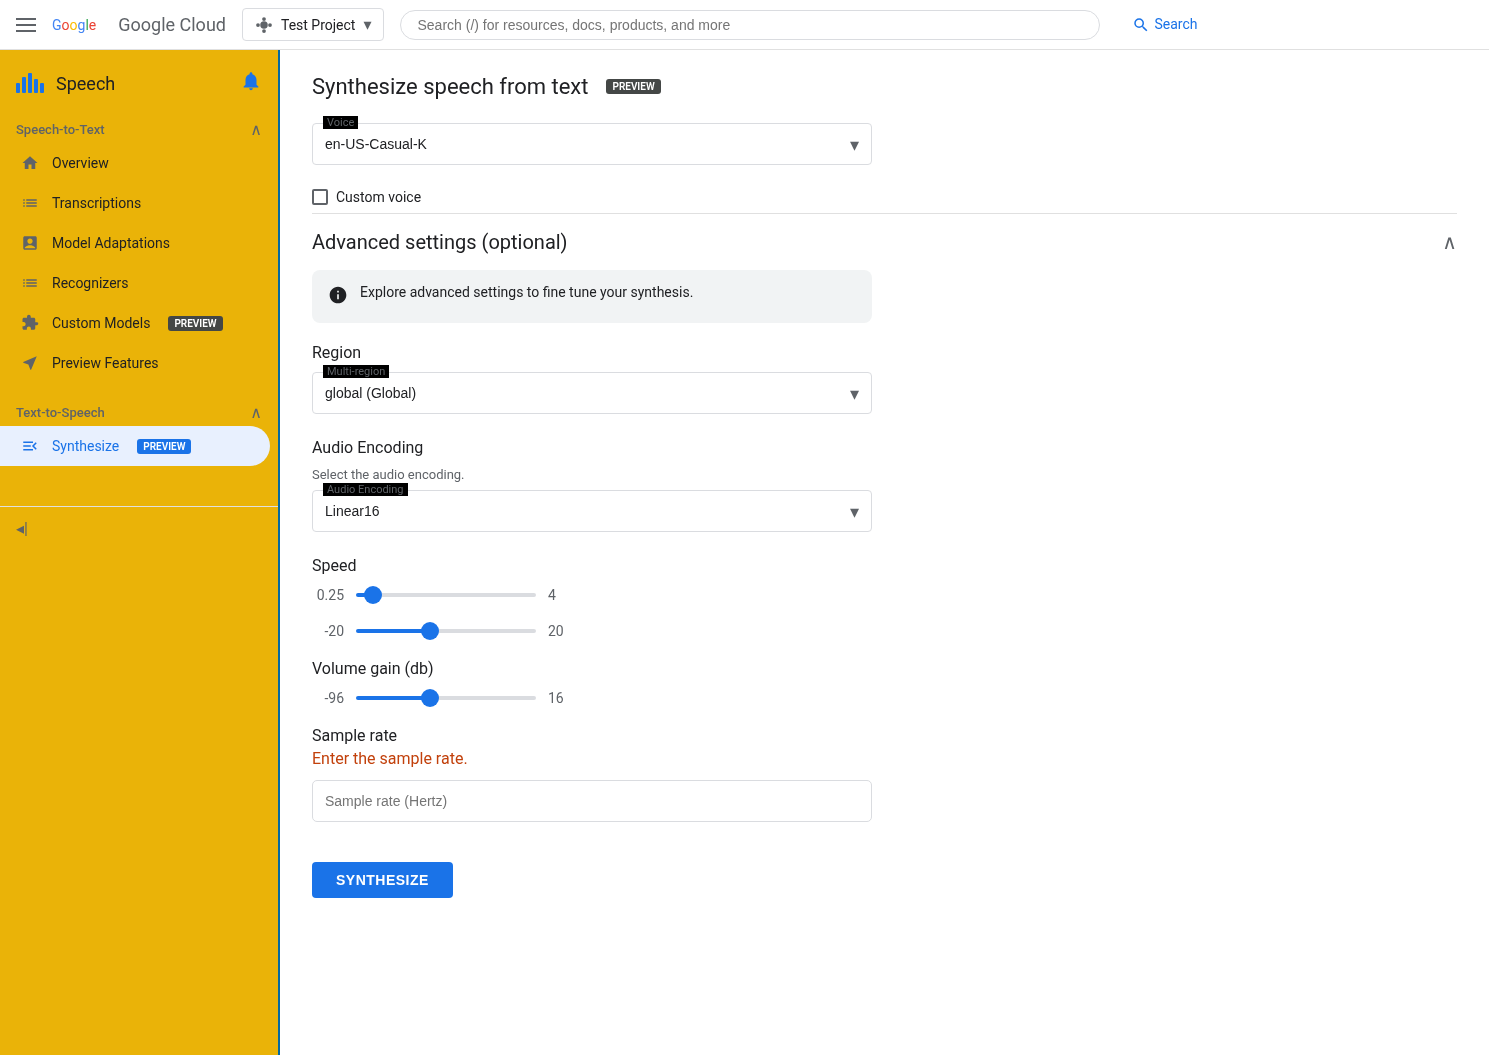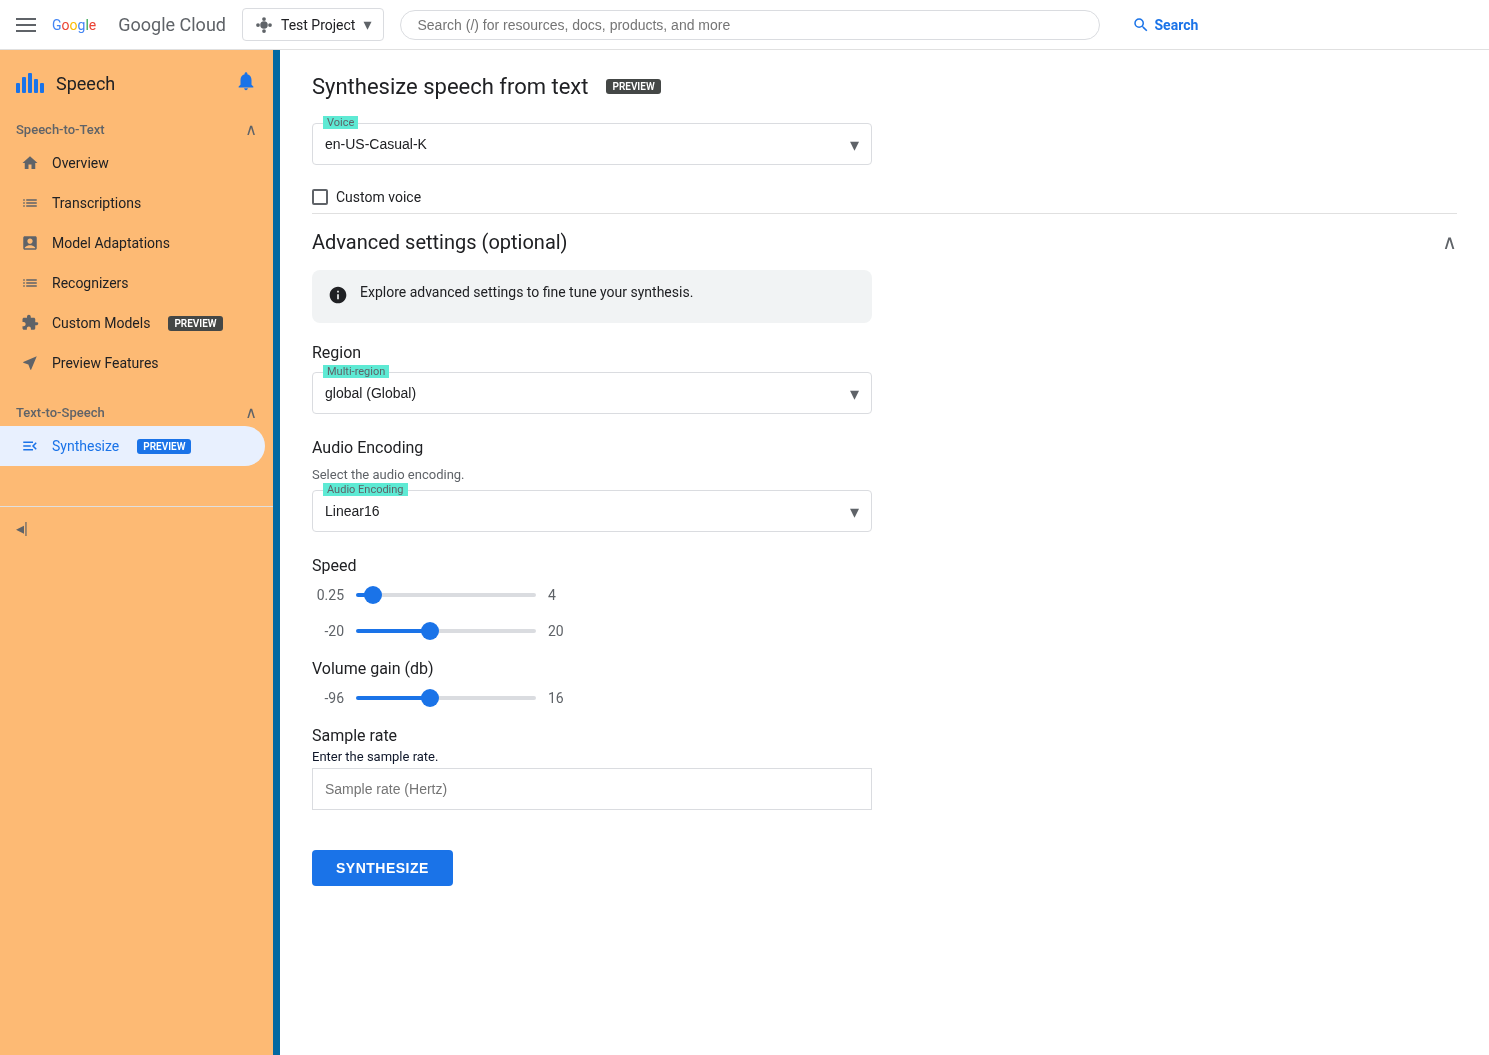--- a/index.html
+++ b/index.html
@@ -24,31 +24,31 @@
       border: 1px solid #dadce0; border-radius: 4px; padding: 6px 12px; cursor: pointer;
       font-size: 14px; color: #202124;
     }
     .search-bar {
       flex: 1; display: flex; align-items: center;
       border: 1px solid #dadce0; border-radius: 24px; padding: 6px 16px; gap: 8px;
       max-width: 700px; background: #fff;
     }
     .search-bar input { border: none; outline: none; width: 100%; font-size: 14px; color: #202124; background: transparent; }
     .search-btn {
-      display: flex; align-items: center; gap: 4px; padding: 6px 16px;
-      color: #1a73e8; font-size: 14px; cursor: pointer; font-weight: 700;
+      display: flex; align-items: flex-start; gap: 4px; padding: 6px 16px;
+      color: #1a73e8; font-size: 14px; cursor: pointer; font-weight: 400;
     }
 
     
     .layout { display: flex; margin-top: 50px; height: calc(100vh - 50px); }
 
     
     .sidebar {
-      width: 280px; min-width: 280px; border-right: 7px solid #0369a1;
-      overflow-y: auto; background: #fdba74; padding: 8px 0;
+      width: 280px; min-width: 280px; border-right: 2px solid #0369a1;
+      overflow-y: auto; background: #eab308; padding: 8px 0;
     }
     .sidebar-brand { display: flex; align-items: center; gap: 12px; padding: 12px 16px; }
     .speech-icon { display: flex; gap: 2px; align-items: flex-end; }
     .speech-bar { width: 4px; background: #1a73e8; border-radius: 1px; }
     .speech-bar:nth-child(1) { height: 12px; }
     .speech-bar:nth-child(2) { height: 18px; }
     .speech-bar:nth-child(3) { height: 14px; }
     .speech-bar:nth-child(4) { height: 10px; }
     .brand-bell { margin-left: auto; color: #1a73e8; font-size: 18px; }
 
@@ -84,21 +84,21 @@
       width: 100%; max-width: 560px; border: 1px solid #dadce0; border-radius: 4px;
       padding: 12px 40px 12px 12px; font-size: 14px; color: #202124; appearance: none;
       background: #fff; cursor: pointer; outline: none;
     }
     .select-chevron {
       position: absolute; right: 14px; top: 50%; transform: translateY(-50%);
       pointer-events: none; color: #5f6368; font-size: 18px;
     }
     .labeled-select { position: relative; max-width: 560px; border: 1px solid #dadce0; border-radius: 4px; }
     .labeled-select-label {
-      position: absolute; top: -8px; left: 10px; background: #5eead4;
+      position: absolute; top: -8px; left: 10px; background: #000000;
       padding: 0 4px; font-size: 11px; color: #5f6368;
     }
     .labeled-select select {
       width: 100%; border: none; outline: none; padding: 12px 40px 12px 12px;
       font-size: 14px; color: #202124; appearance: none; background: transparent; cursor: pointer;
     }
     .labeled-select .select-chevron { right: 12px; }
 
     
     .checkbox-row { display: flex; align-items: center; gap: 8px; margin-bottom: 8px; }
@@ -133,23 +133,23 @@
       -webkit-appearance: none; appearance: none;
       width: 180px; height: 4px; background: #1a73e8; border-radius: 2px; outline: none; cursor: pointer;
     }
     input[type=range]::-webkit-slider-thumb {
       -webkit-appearance: none; appearance: none;
       width: 18px; height: 18px; border-radius: 50%; background: #1a73e8; cursor: pointer;
     }
 
     
     .sample-rate-label { font-size: 16px; font-weight: 400; color: #202124; margin-bottom: 4px; }
-    .sample-rate-sublabel { font-size: 13px; color: #0f172a; margin-bottom: 4px; }
+    .sample-rate-sublabel { font-size: 16px; color: #c2410c; margin-bottom: 12px; }
     .text-input {
-      width: 100%; max-width: 560px; border: 1px solid #dadce0; border-radius: 0;
+      width: 100%; max-width: 560px; border: 1px solid #dadce0; border-radius: 5px;
       padding: 12px; font-size: 14px; color: #6d28d9; outline: none;
     }
 
     
     .synthesize-btn {
       background: #1a73e8; color: #fff; border: none; border-radius: 4px;
       padding: 10px 24px; font-size: 14px; font-weight: 600; letter-spacing: 0.5px;
       cursor: pointer; text-transform: uppercase; margin-top: 16px;
     }
 

